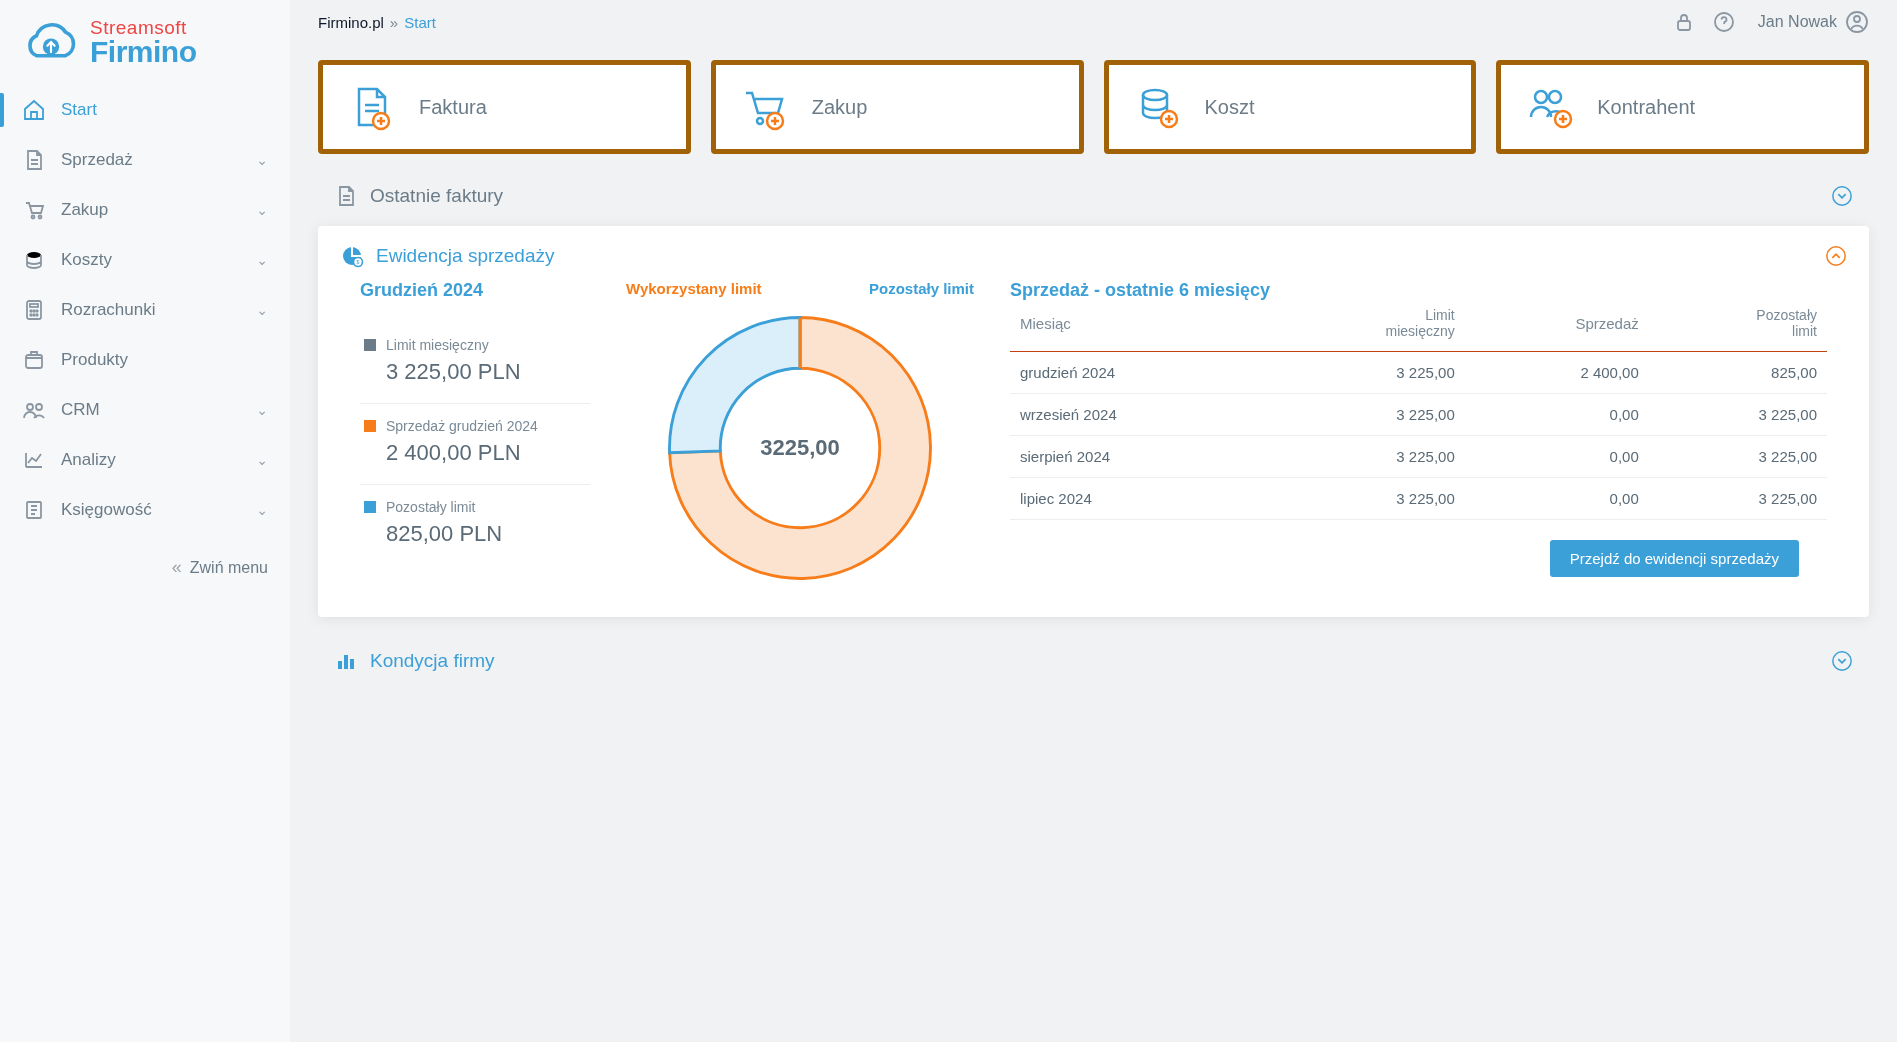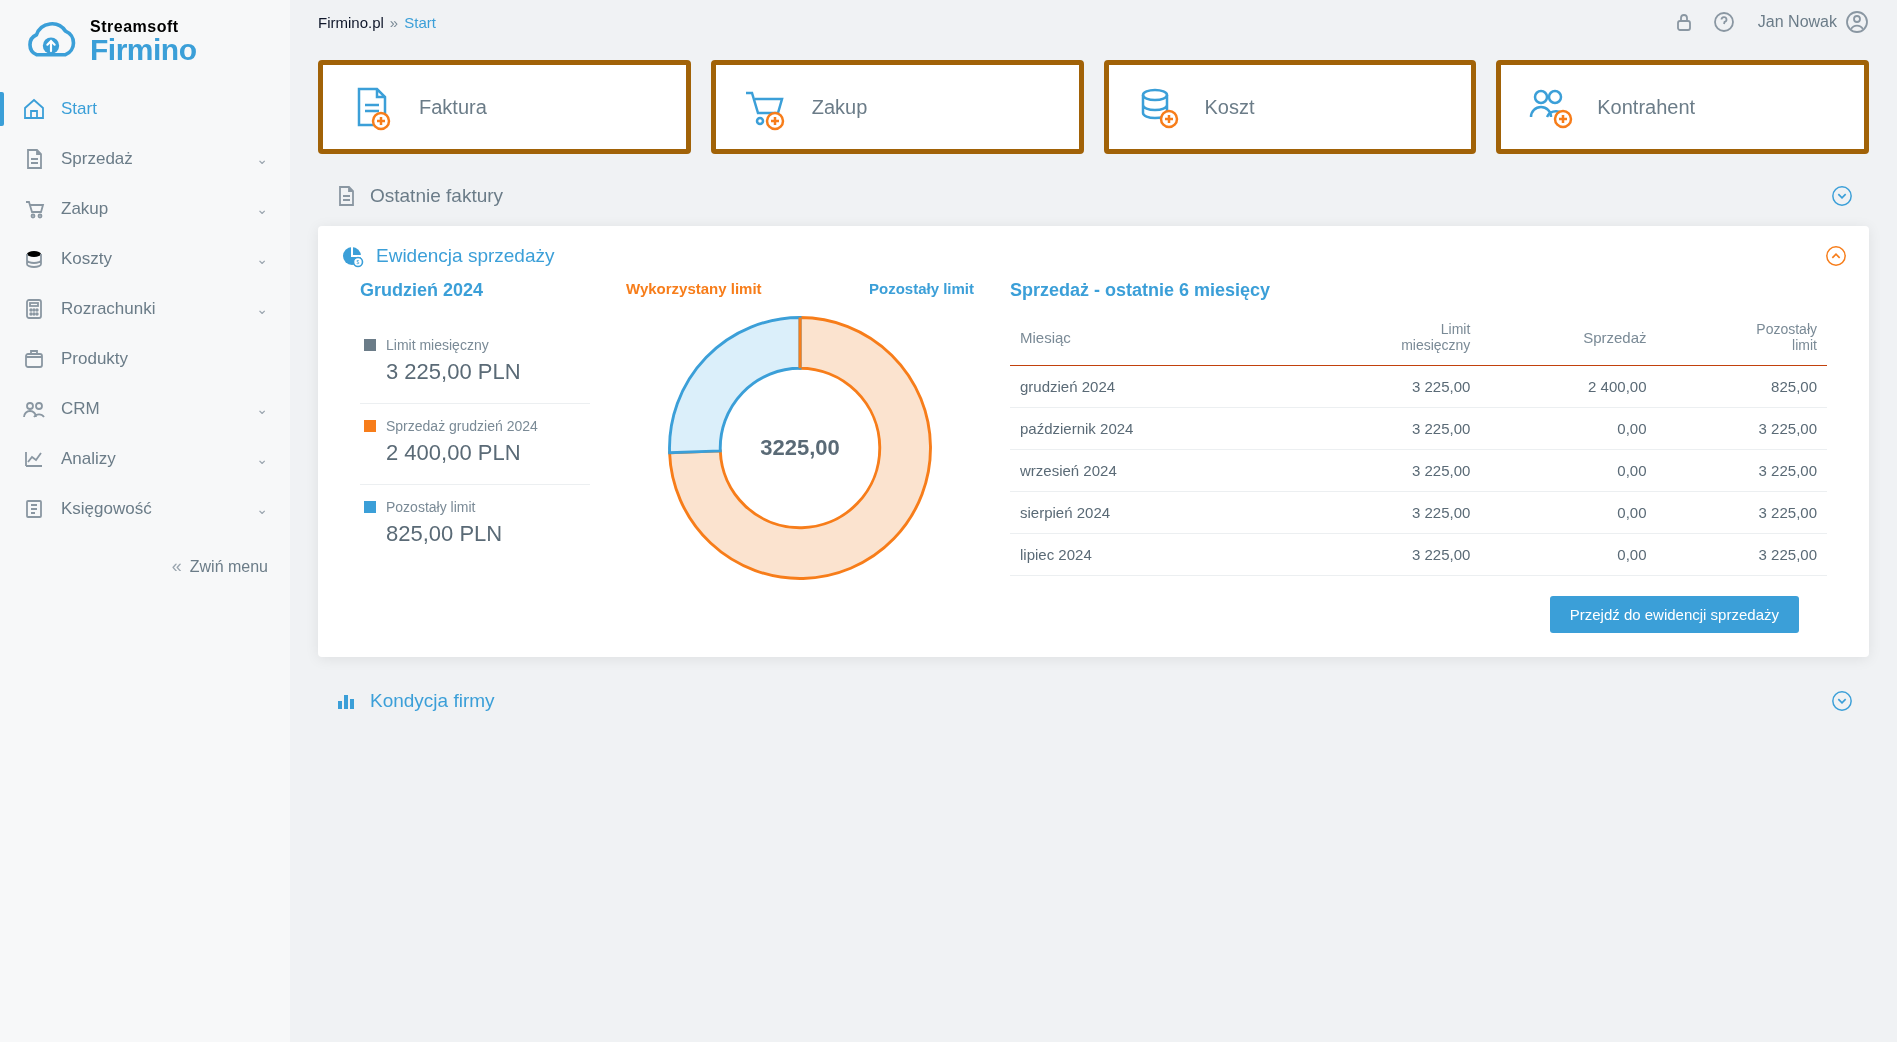--- a/index.html
+++ b/index.html
@@ -4,21 +4,21 @@
 <style>
 * { box-sizing: border-box; margin: 0; padding: 0; }
 body { font-family: -apple-system, BlinkMacSystemFont, "Segoe UI", Arial, sans-serif; background: #f0f2f4; color: #4a5a66; }
 .app { display: flex; min-height: 100vh; }
 
 
 .sidebar { width: 290px; background: #f7f8f9; flex-shrink: 0; }
 .logo-wrap { padding: 18px 22px 10px; display: flex; align-items: center; gap: 10px; }
 .logo-cloud { width: 58px; height: 48px; }
 .logo-text { display: flex; flex-direction: column; line-height: 1; }
-.logo-text-top { font-size: 16px; font-weight: 700; color: #000000; letter-spacing: 0.5px; }
+.logo-text-top { font-size: 19px; font-weight: 400; color: #ef4444; letter-spacing: 0.5px; }
 .logo-text-bot { font-size: 30px; font-weight: 800; color: #3b9fd8; letter-spacing: -0.5px; }
 .nav { padding: 8px 0; }
 .nav-item { display: flex; align-items: center; padding: 13px 22px; font-size: 17px; color: #6b7c88; cursor: pointer; position: relative; }
 .nav-item.active { color: #3b9fd8; }
 .nav-item.active::before { content: ""; position: absolute; left: 0; top: 8px; bottom: 8px; width: 4px; background: #3b9fd8; border-radius: 0 2px 2px 0; }
 .nav-item .nav-icon { width: 24px; height: 24px; margin-right: 15px; flex-shrink: 0; }
 .nav-item .chev { margin-left: auto; font-size: 14px; color: #9aa5af; }
 .collapse-menu { display: flex; justify-content: flex-end; align-items: center; padding: 14px 22px; font-size: 16px; color: #6b7c88; cursor: pointer; }
 .collapse-menu .dbl-chev { margin-right: 8px; font-size: 18px; color: #9aa5af; }
 
@@ -63,21 +63,21 @@
 .stat-value { font-size: 22px; color: #5a6a76; padding-left: 22px; }
 
 .col-chart { flex: 0 0 360px; position: relative; display: flex; flex-direction: column; align-items: center; }
 .chart-labels-row { display: flex; width: 100%; justify-content: space-between; font-size: 15px; font-weight: 600; margin-bottom: 6px; padding: 0 6px; align-items: center; }
 .chart-labels-row .lab-used { color: #f77d1a; }
 .chart-labels-row .lab-remain { color: #3b9fd8; }
 .donut-wrap { position: relative; width: 290px; height: 290px; }
 .donut-center { position: absolute; top: 50%; left: 50%; transform: translate(-50%,-50%); font-size: 22px; font-weight: 600; color: #5a6a76; }
 
 .col-right { flex: 1; }
-.col-right .table-title { color: #3b9fd8; font-size: 18px; font-weight: 600; margin-bottom: 14px; }
+.col-right .table-title { color: #3b9fd8; font-size: 18px; font-weight: 600; }
 .sales-table { width: 100%; border-collapse: collapse; font-size: 15px; }
 .sales-table th { font-weight: 400; color: #7a8a96; padding: 6px 10px 12px; text-align: right; border-bottom: 1px solid #c2410c; }
 .sales-table th:first-child { text-align: left; }
 .sales-table th .th2 { display: block; font-size: 14px; }
 .sales-table td { padding: 12px 10px; text-align: right; border-bottom: 1px solid #eceff1; color: #5a6a76; }
 .sales-table td:first-child { text-align: left; }
 .panel-footer { display: flex; justify-content: flex-end; padding: 20px 28px 0; }
 .btn-primary { background: #3b9fd8; color: #fff; border: none; padding: 10px 20px; font-size: 15px; border-radius: 3px; cursor: pointer; margin-left: 13px; }
 
 svg.stroke-gray path, svg.stroke-gray rect, svg.stroke-gray circle, svg.stroke-gray line, svg.stroke-gray polyline { stroke: #8a97a2; fill: none; stroke-width: 1.8; }
@@ -335,26 +335,20 @@
                 </tr>
               </thead>
               <tbody id="sales-tbody">
                   <tr>
                     <td>grudzień 2024</td>
                     <td>3 225,00</td>
                     <td>2 400,00</td>
                     <td>825,00</td>
                   </tr>
                   <tr>
-                    <td>październik 2024</td>
-                    <td>3 225,00</td>
-                    <td>0,00</td>
-                    <td>3 225,00</td>
-                  </tr>
-                  <tr>
                     <td>wrzesień 2024</td>
                     <td>3 225,00</td>
                     <td>0,00</td>
                     <td>3 225,00</td>
                   </tr>
                   <tr>
                     <td>sierpień 2024</td>
                     <td>3 225,00</td>
                     <td>0,00</td>
                     <td>3 225,00</td>

